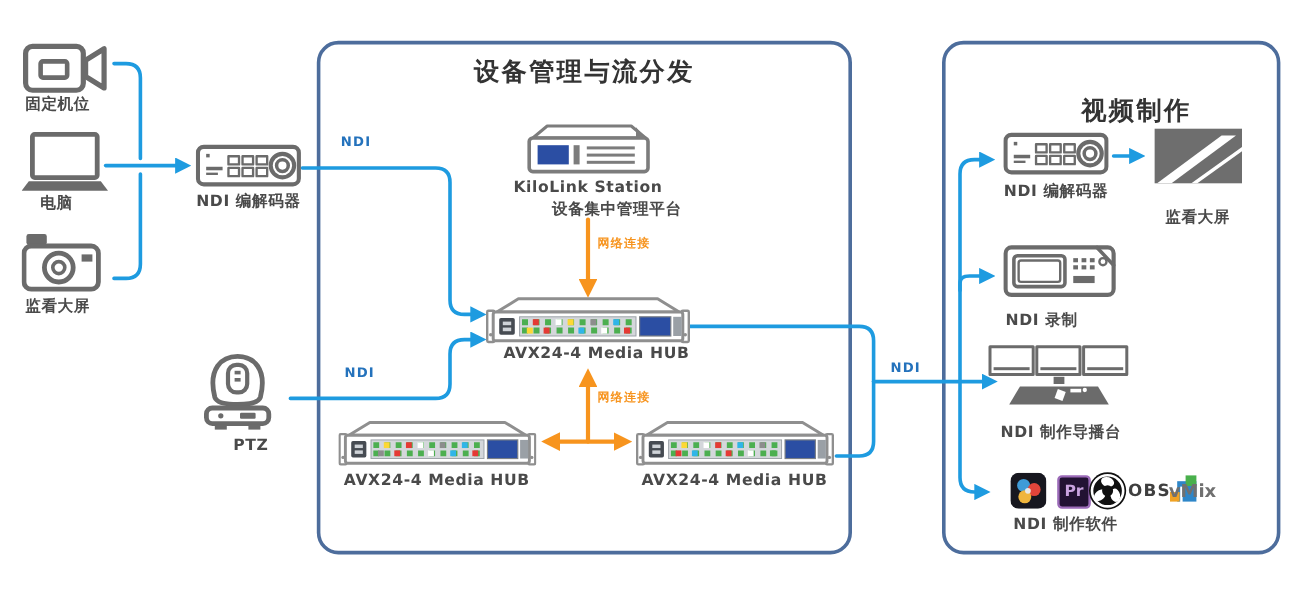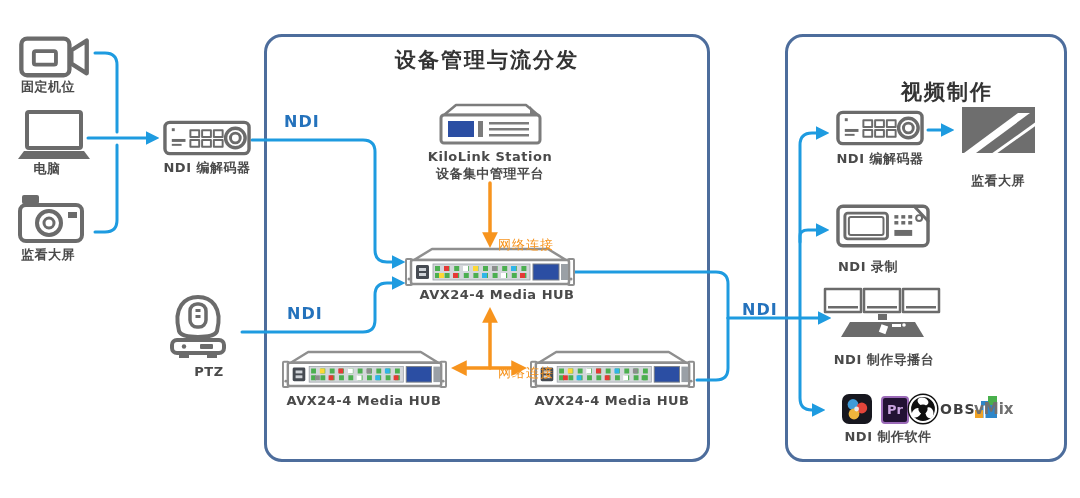--- a/index.html
+++ b/index.html
@@ -8,22 +8,22 @@
     --title-gray:#333333; --screen-blue:#2b4ea3; --rack-gray:#8f8f8f;
   }
   html,body{margin:0;padding:0;background:#fff;}
   #canvas{position:relative;width:1080px;height:498px;background:#fff;overflow:hidden;
           font-family:"DejaVu Sans","Liberation Sans",sans-serif;}
   .frame{position:absolute;border:3px solid var(--box-border);border-radius:18px;box-sizing:border-box;background:transparent;}
   .lbl{position:absolute;transform:translateX(-50%);font-size:13px;font-weight:bold;
        color:var(--label-gray);white-space:nowrap;letter-spacing:.5px;z-index:4;text-align:right;}
   .title{position:absolute;transform:translateX(-50%);font-size:21px;font-weight:bold;
        color:var(--title-gray);white-space:nowrap;letter-spacing:2px;z-index:4;}
-  .ndi{position:absolute;font-size:16px;font-weight:bold;color:var(--ndi-blue);letter-spacing:1px;z-index:4;}
-  .net{position:absolute;font-size:13px;font-weight:normal;color:var(--orange);letter-spacing:1px;z-index:4;margin-top:40px;}
+  .ndi{position:absolute;font-size:11px;font-weight:bold;color:var(--ndi-blue);letter-spacing:1px;z-index:4;}
+  .net{position:absolute;font-size:10px;font-weight:bold;color:var(--orange);letter-spacing:1px;z-index:4;}
   .dev{position:absolute;z-index:3;}
   #wires{position:absolute;left:0;top:0;z-index:2;}
   .bl{stroke:var(--line-blue);stroke-width:3;fill:none;stroke-linecap:round;}
   .ol{stroke:var(--orange);stroke-width:3.5;fill:none;stroke-linecap:round;}
   .bhead{fill:var(--line-blue);}
   .ohead{fill:var(--orange);}
   .gs{stroke:var(--icon-gray);fill:none;stroke-linejoin:round;stroke-linecap:round;}
   .gf{fill:var(--icon-gray);}
   .rs{stroke:var(--rack-gray);fill:#fff;}
   .pr-badge{position:absolute;width:24px;height:24px;background:#221233;border:2px solid #9b6ab8;
@@ -133,21 +133,21 @@
     <path d="M18,2 H88 L100,12 H6 Z" fill="#fff" stroke="#7c7c7c" stroke-width="2.5" stroke-linejoin="round"></path>
     <rect x="3" y="12" width="99" height="28" rx="3" fill="#fff" stroke="#7c7c7c" stroke-width="3"></rect>
     <rect x="10" y="18" width="26" height="16" fill="var(--screen-blue)"></rect>
     <rect x="40" y="18" width="5" height="16" fill="#7c7c7c"></rect>
     <rect x="51" y="19" width="40" height="2.5" fill="#7c7c7c"></rect>
     <rect x="51" y="25" width="40" height="2.5" fill="#7c7c7c"></rect>
     <rect x="51" y="31" width="40" height="2.5" fill="#7c7c7c"></rect>
     <path d="M92,3 L100,12 L92,12 Z" fill="#7c7c7c"></path>
   </svg>
   <div class="lbl" style="left:490px;top:149px;">KiloLink Station</div>
-  <div class="lbl" style="left:490px;top:165px;">设备集中管理平台</div>
+  <div class="lbl" style="left:514px;top:165px;">设备集中管理平台</div>
 
   <svg class="dev" style="left:405px;top:247px;" width="170" height="40" viewBox="0 0 170 40">
     <rect x="1" y="12" width="6" height="26" rx="1" class="rs" stroke-width="2"></rect>
     <rect x="163" y="12" width="6" height="26" rx="1" class="rs" stroke-width="2"></rect>
     <circle cx="4" cy="32" r="1.5" fill="#8f8f8f"></circle>
       <circle cx="166" cy="32" r="1.5" fill="#8f8f8f"></circle>
     <path d="M27,2 H143 L161,13 H9 Z" class="rs" stroke-width="2.5" stroke-linejoin="round"></path>
     <rect x="6" y="13" width="158" height="24" rx="2" class="rs" stroke-width="2.5"></rect>
     <rect x="11" y="18" width="13" height="14" rx="1.5" fill="#464b52"></rect>
     <rect x="14" y="21" width="7" height="3" fill="#cfd3d8"></rect>

